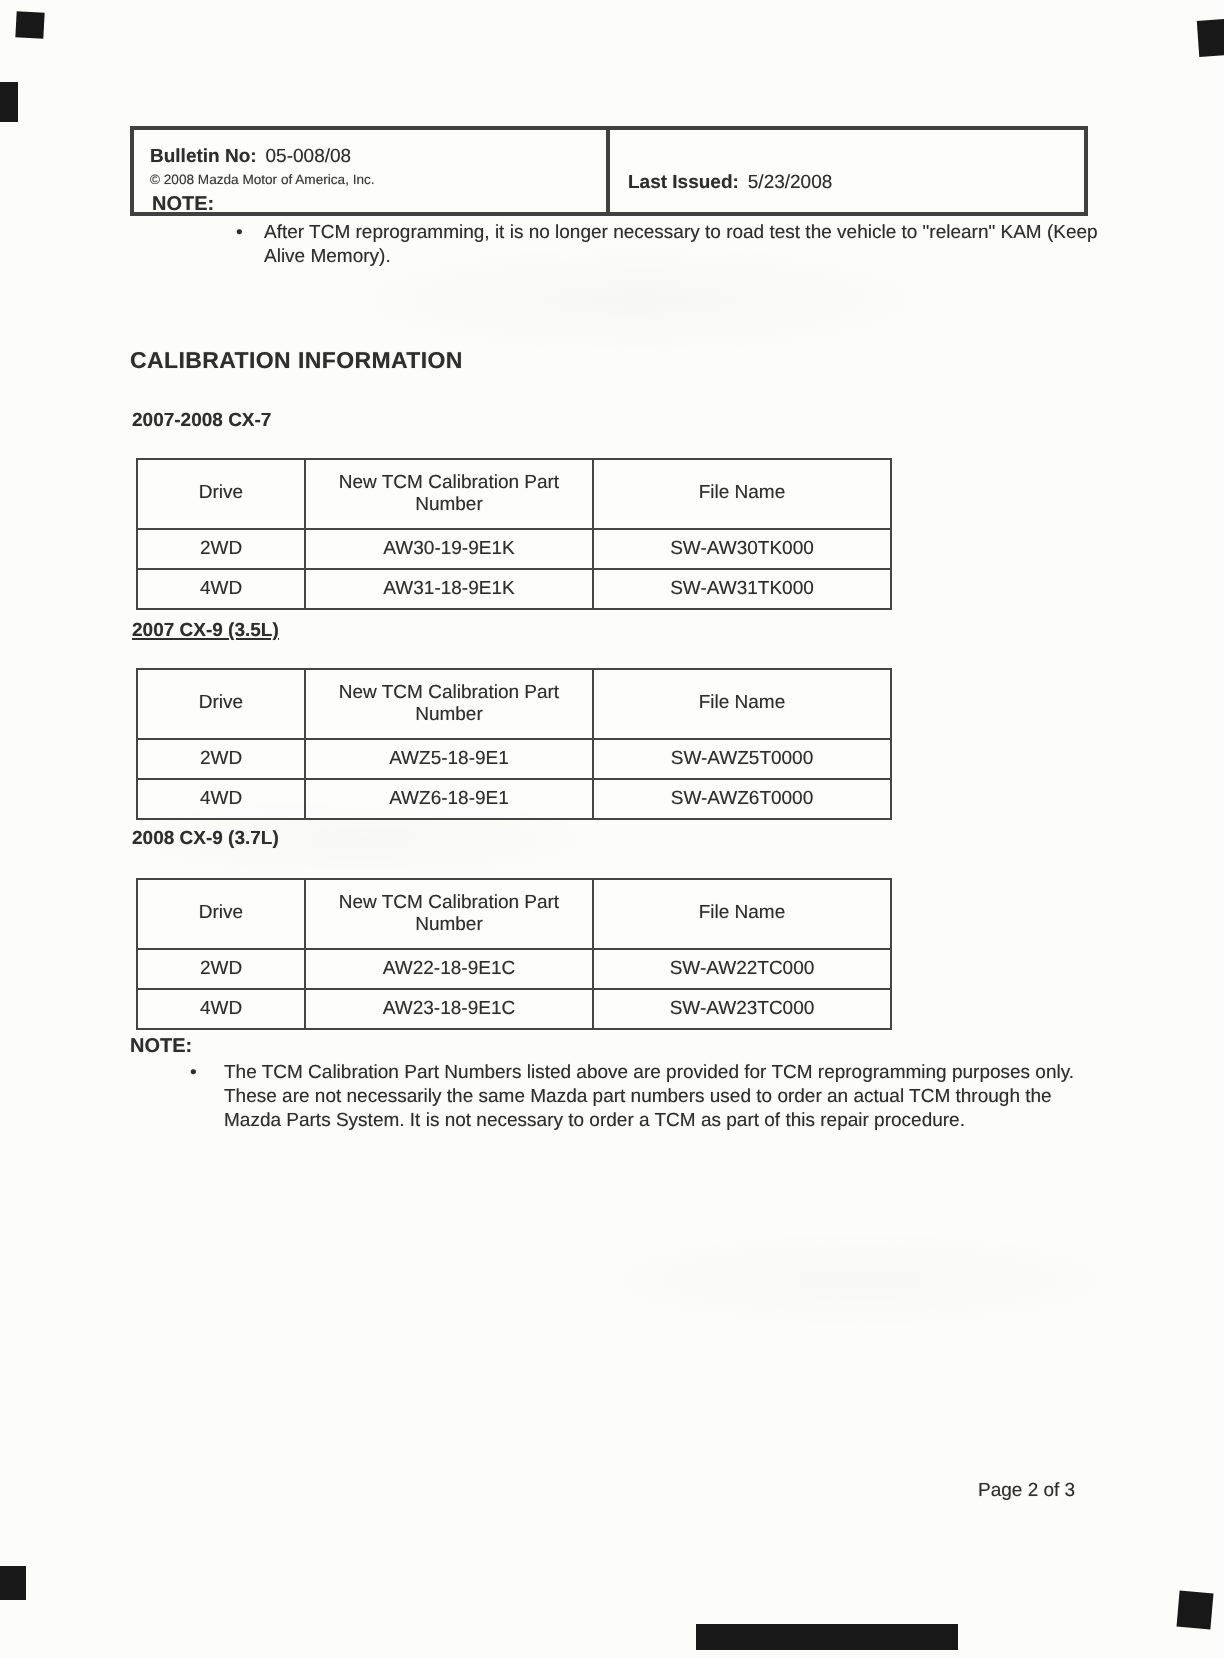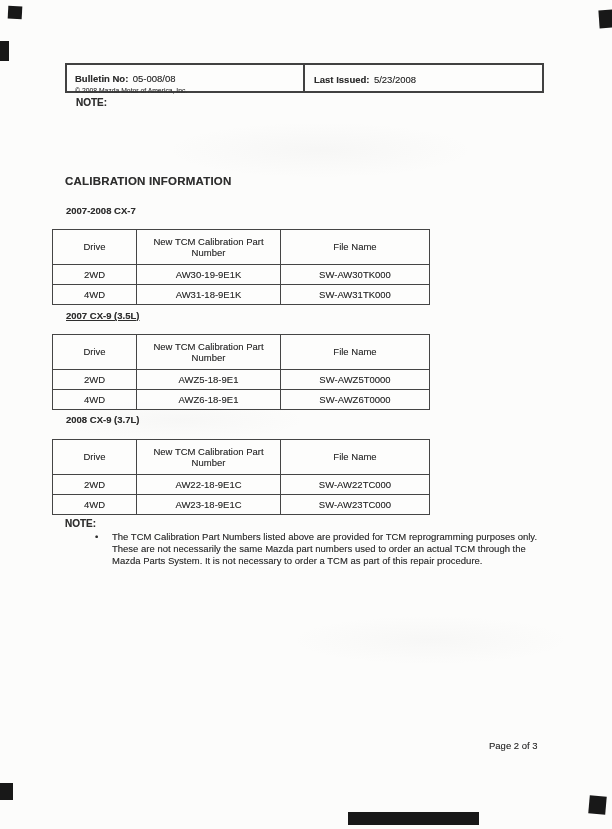--- a/index.html
+++ b/index.html
@@ -15,25 +15,25 @@
   }
   .mark { position:absolute; background:#181818; }
   .mark.m1 { left:8px;   top:6px;   width:14px; height:13px; transform:rotate(3deg); }
   .mark.m2 { left:-2px;  top:41px;  width:11px; height:20px; }
   .mark.m3 { left:599px; top:10px;  width:14px; height:18px; transform:rotate(-4deg); }
   .mark.m4 { left:-2px;  top:783px; width:15px; height:17px; }
   .mark.m5 { left:589px; top:796px; width:17px; height:18px; transform:rotate(5deg); }
   .mark.m6 { left:348px; top:812px; width:131px; height:13px; }
 
   .hdr-table {
-    position:absolute; left:65px; top:63px; width:479px; height:30px;
+    position:absolute; left:65px; top:63px; width:479px; height:45px;
     border:2px solid #414141; display:flex; box-sizing:border-box; background:rgba(255,255,255,.4);
   }
   .hdr-left  { width:238px; border-right:2px solid #414141; box-sizing:border-box; padding:3px 0 0 8px; }
-  .hdr-right { flex:1; padding:4px 0 0 9px; }
+  .hdr-right { flex:1; padding:4px 0 0 9px;margin-top:12px; }
   .lbl { font-weight:bold; font-size:9.5px; }
   .val { font-size:9.5px; }
   .copyright { font-size:6.8px; margin-top:1px; color:#3a3a3a; }
 
   .note-label { position:absolute; font-weight:bold; font-size:10px; }
   .note1-label { left:76px; top:97px; }
   .note2-label { left:65px; top:518px; }
 
   .bullets { position:absolute; }
   .bullets1 { left:118px; top:111px; width:448px; }
@@ -44,21 +44,21 @@
   .dot::before { content:"•"; font-size:9.5px; }
   .bullets1 .bullet-text { width:426px; }
   .bullets2 .bullet-text { width:432px; }
 
   .section-title { position:absolute; left:65px; top:175px; font-size:11.5px; font-weight:bold; letter-spacing:.2px; }
 
   .tbl-caption { position:absolute; left:66px; font-weight:bold; font-size:9.5px; }
   .cap1 { top:205px; } .cap2 { top:310px;text-decoration:underline; } .cap3 { top:414px;text-align:right; }
 
   table.cal {
-    position:absolute; left:52px; width:377px; border-collapse:collapse;
+    position:absolute; left:68px; width:377px; border-collapse:collapse;
     font-size:9.5px; table-layout:fixed; background:rgba(255,255,255,.35);
   }
   .t1 { top:229px; } .t2 { top:334px; } .t3 { top:439px; }
   table.cal th, table.cal td { border:1.5px solid #454545; text-align:center; font-weight:normal; }
   table.cal th { height:30px; line-height:11.5px; padding:2px 10px; }
   table.cal td { height:19px; padding:0 2px; }
   col.c1 { width:84px; } col.c2 { width:144px; } col.c3 { width:149px; }
 
   .footer { position:absolute; left:489px; top:740px; font-size:9.5px; }
 </style>
@@ -83,20 +83,24 @@
       <div class="copyright">© 2008 Mazda Motor of America, Inc.</div>
     </div>
     <div class="hdr-right">
       <span class="lbl">Last Issued:</span>
       <span class="val">5/23/2008</span>
     </div>
   </div>
 
   <div class="note-label note1-label">NOTE:</div>
   <div class="bullets bullets1">
+    <div class="bullet-item">
+      <span class="dot"></span>
+      <span class="bullet-text">After TCM reprogramming, it is no longer necessary to road test the vehicle to "relearn" KAM (Keep Alive Memory).</span>
+    </div>
   </div>
 
   <div class="section-title">CALIBRATION INFORMATION</div>
 
   <div class="tbl-caption cap1">2007-2008 CX-7</div>
   <table class="cal t1">
     <colgroup>
         <col class="c1">
         <col class="c2">
         <col class="c3">

